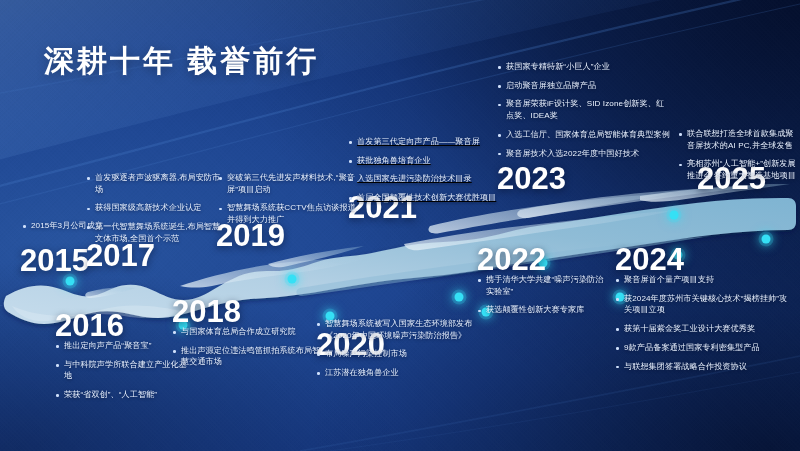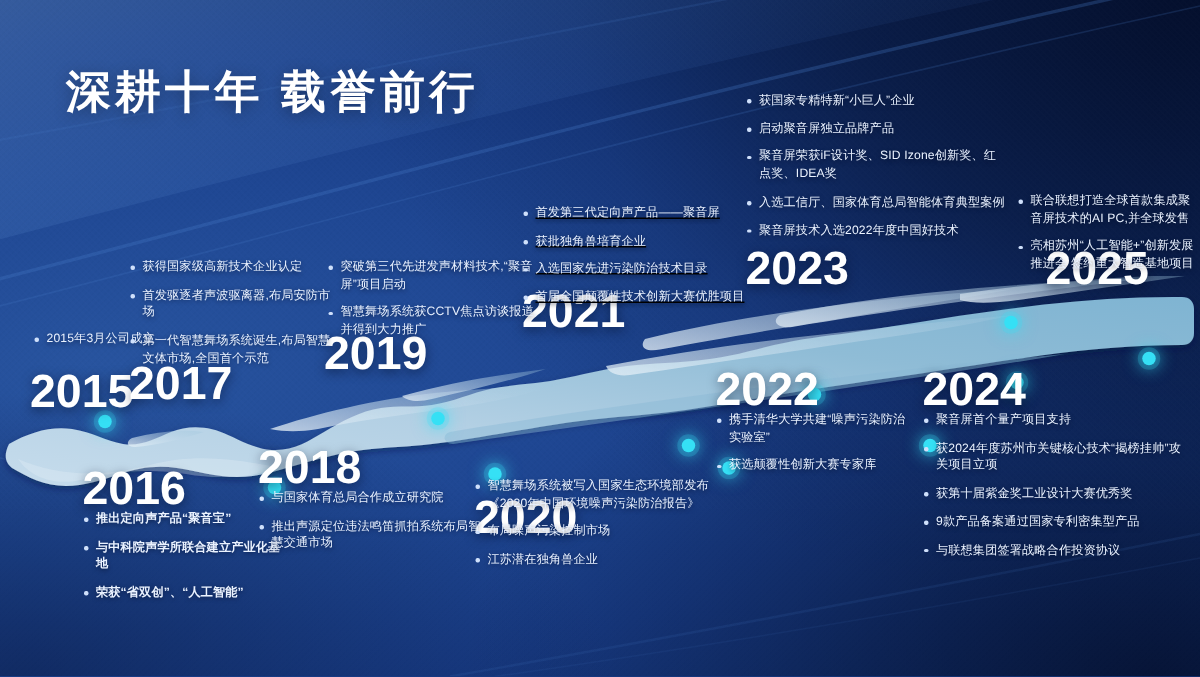--- a/index.html
+++ b/index.html
@@ -194,29 +194,29 @@
   <div class="year" style="left:348px; top:192px;">2021</div>
   <div class="year" style="left:477px; top:244px;">2022</div>
   <div class="year" style="left:697px; top:163px;">2025</div>
   <div class="year" style="left:497px; top:163px;">2023</div>
   <div class="year" style="left:615px; top:244px;">2024</div>
 
   <div class="block" style="left:22px;top:220px;width:92px;">
     <div class="bullet">2015年3月公司成立</div>
   </div>
 
-  <div class="block" style="left:55px;top:340px;width:140px;font-weight:bold;">
+  <div class="block" style="left:55px;top:340px;width:140px;">
     <div class="bullet">推出定向声产品“聚音宝”</div>
     <div class="bullet">与中科院声学所联合建立产业化基地</div>
     <div class="bullet">荣获“省双创”、“人工智能”</div>
   </div>
 
   <div class="block" style="left:86px;top:172px;width:140px;">
+    <div class="bullet">首发驱逐者声波驱离器,布局安防市场</div>
     <div class="bullet">获得国家级高新技术企业认定</div>
-    <div class="bullet">首发驱逐者声波驱离器,布局安防市场</div>
     <div class="bullet">第一代智慧舞场系统诞生,布局智慧文体市场,全国首个示范</div>
   </div>
 
   <div class="block" style="left:172px;top:326px;width:150px;">
     <div class="bullet">与国家体育总局合作成立研究院</div>
     <div class="bullet">推出声源定位违法鸣笛抓拍系统布局智慧交通市场</div>
   </div>
 
   <div class="block" style="left:218px;top:172px;width:145px;">
     <div class="bullet">突破第三代先进发声材料技术,“聚音屏”项目启动</div>

